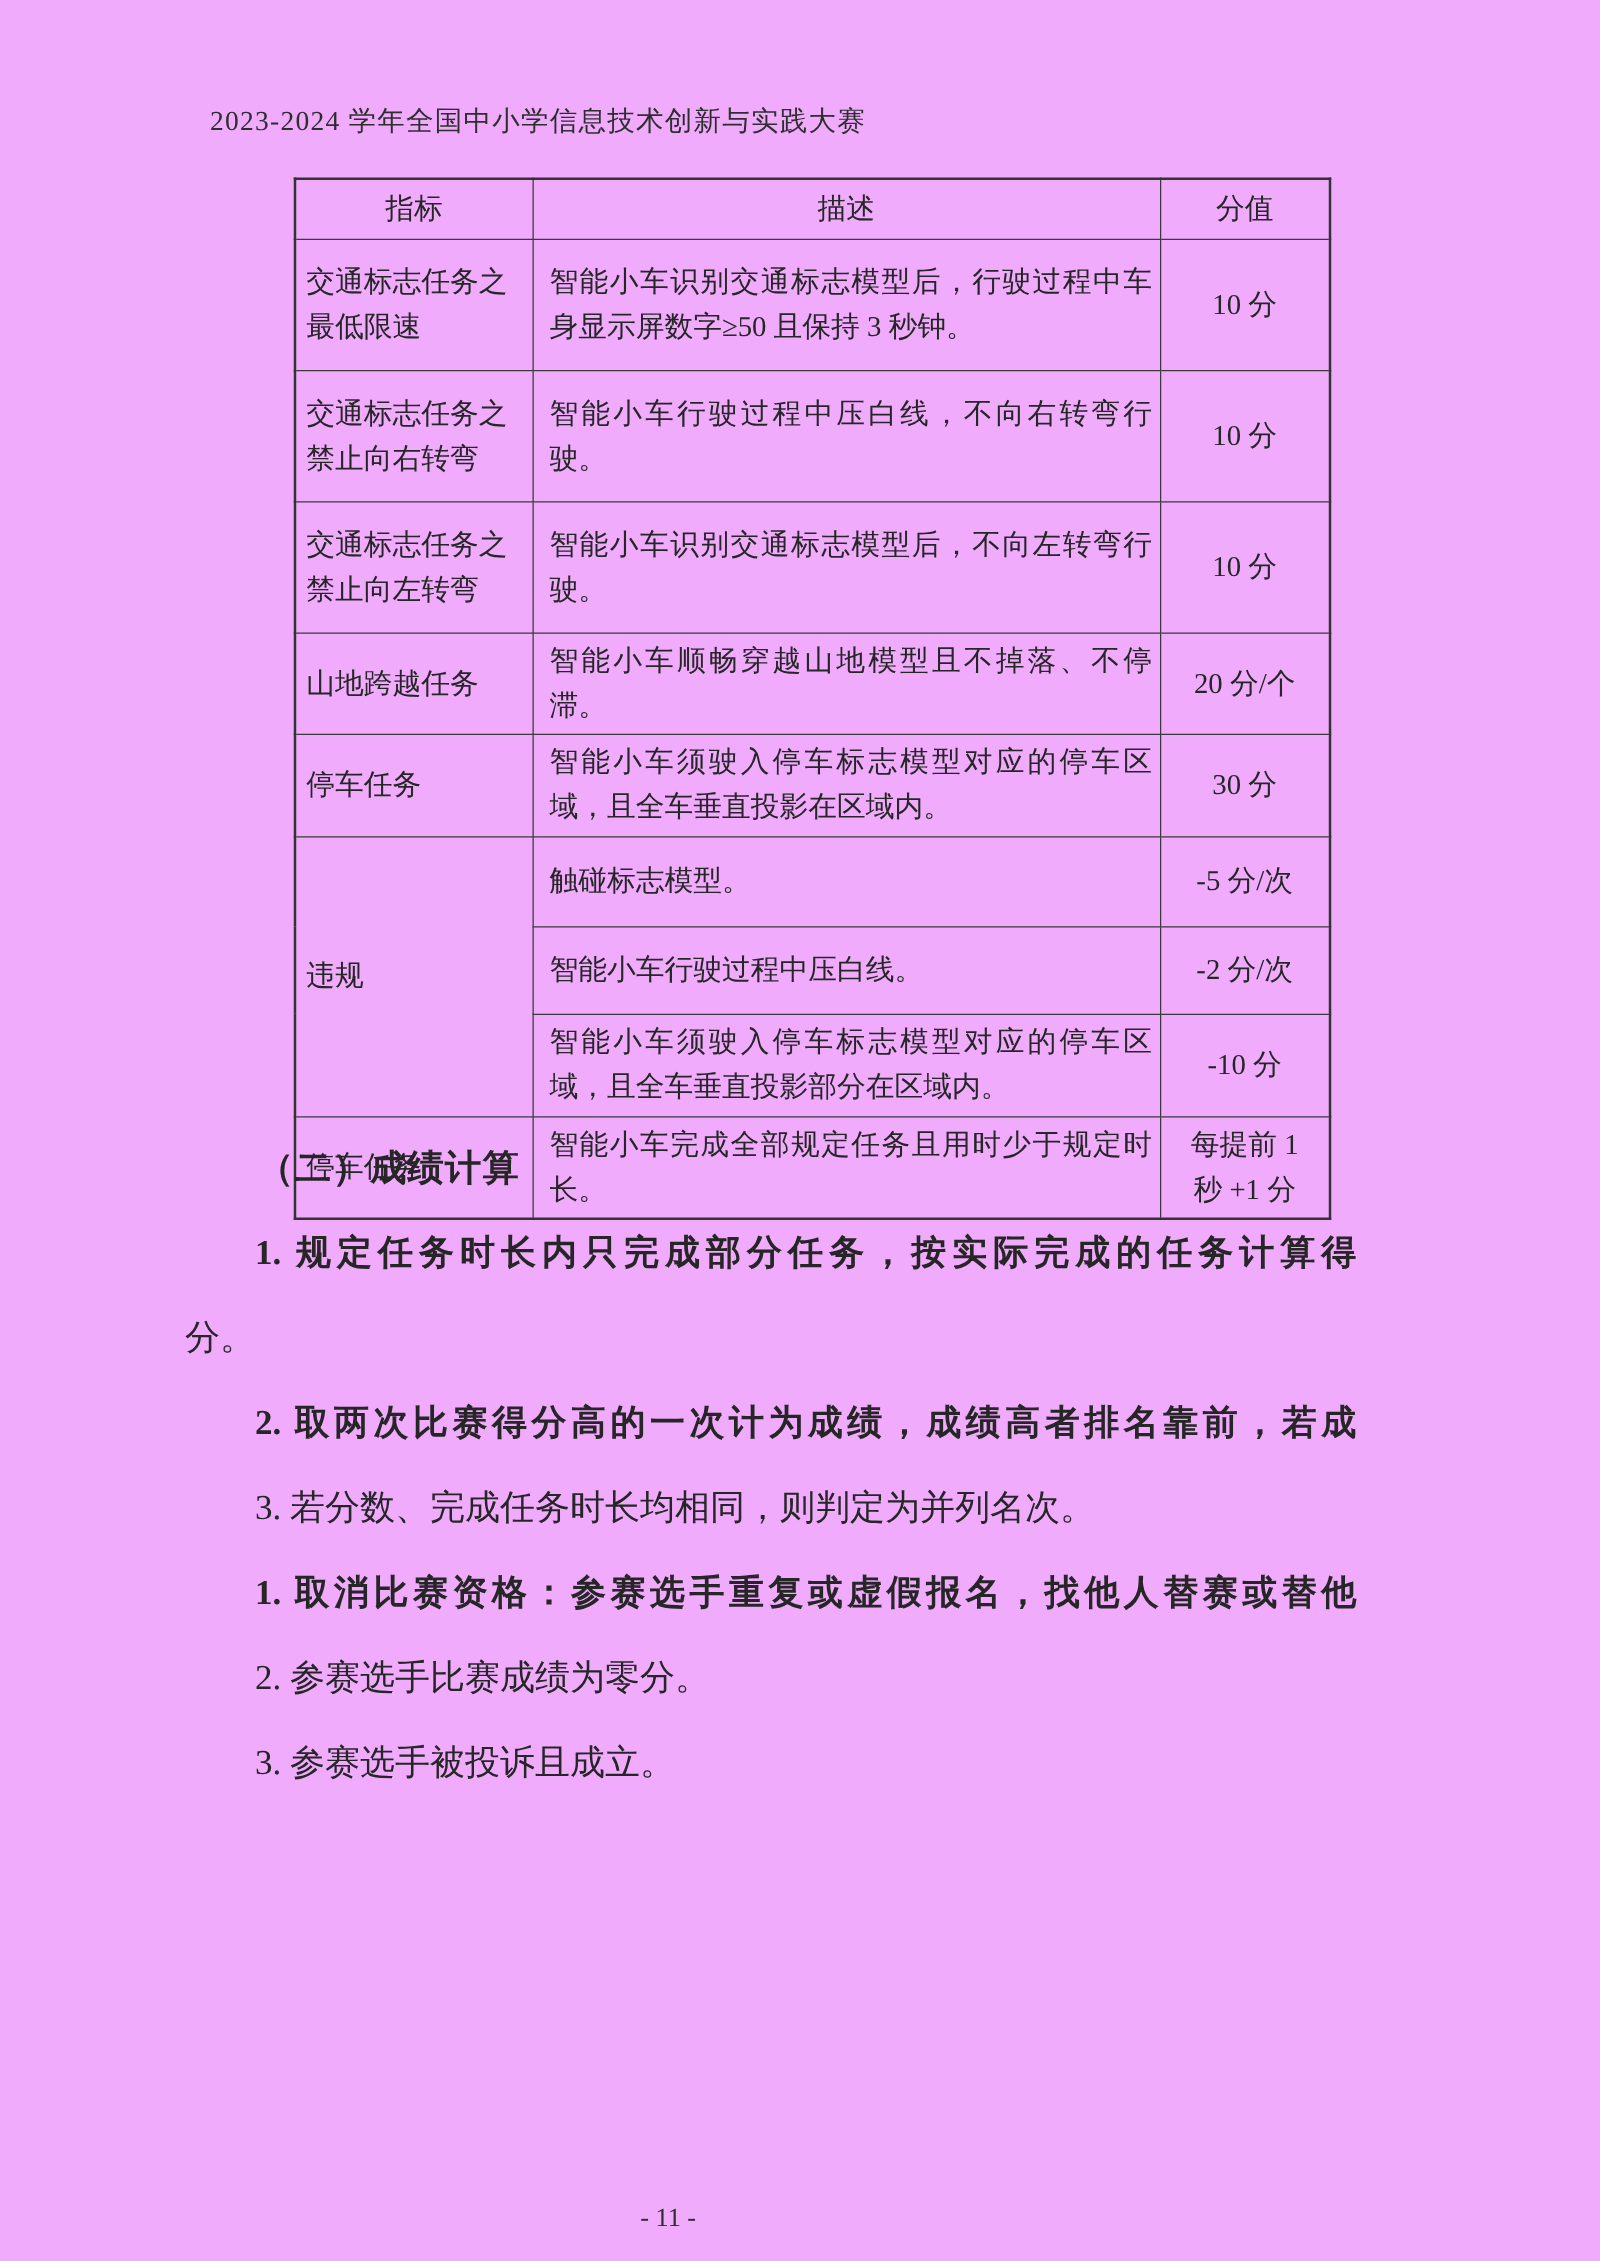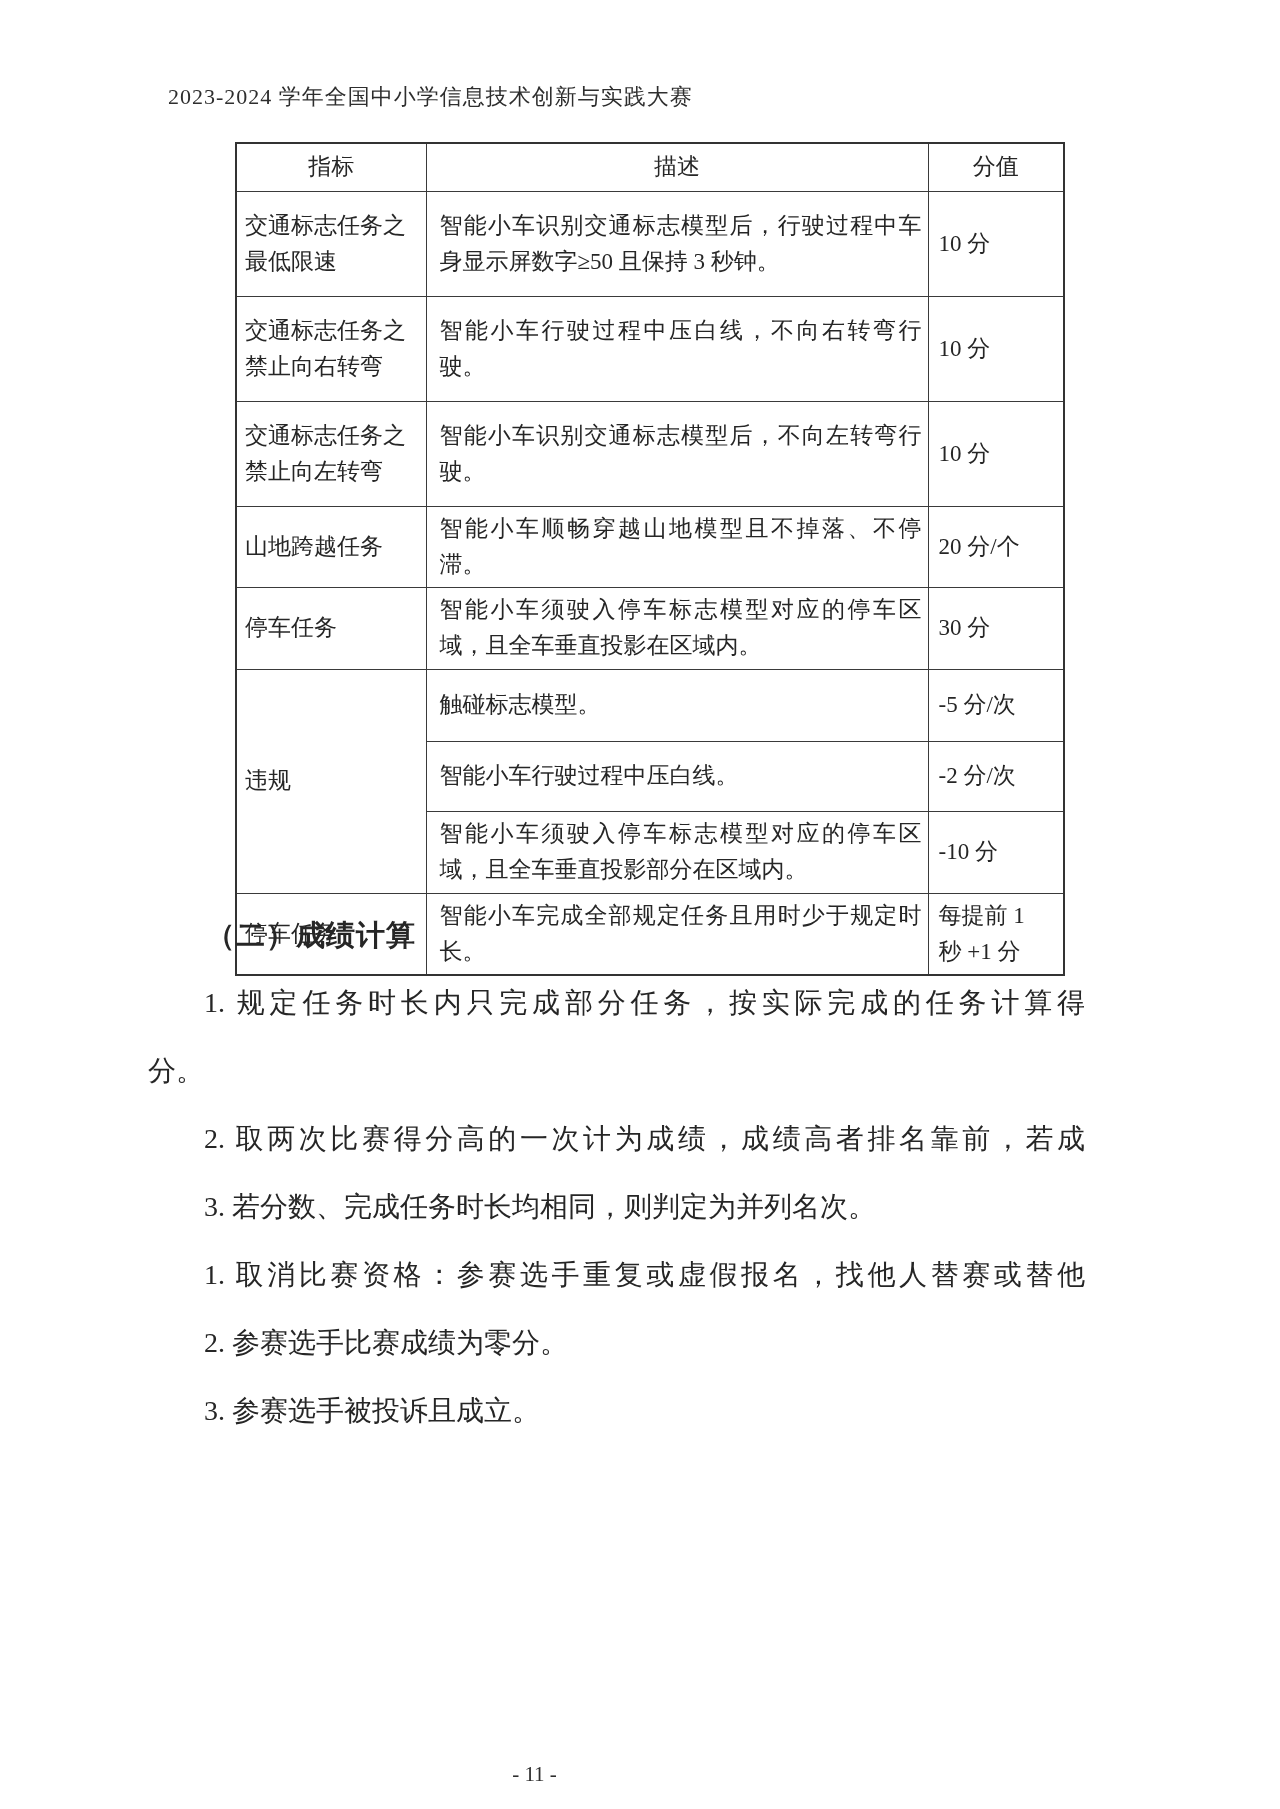--- a/index.html
+++ b/index.html
@@ -1,21 +1,21 @@
 <!DOCTYPE html>
 <html><head>
 <meta charset="utf-8">
 <style>
   html, body { margin: 0; padding: 0; background: #888; }
   .page {
     position: relative;
     width: 1280px;
     height: 1809px;
     margin: 0 auto;
-    background: #ffffff;
+    background: #f0abfc;
     font-family: "Liberation Serif", "DejaVu Serif", serif;
     color: #262626;
     overflow: hidden;
   }
   .doc-header {
     position: absolute;
     left: 168px;
     top: 82px;
     font-size: 22px;
     letter-spacing: 1px;
@@ -35,31 +35,31 @@
     border: 1.5px solid #3a3a3a;
     font-weight: normal;
     vertical-align: middle;
     line-height: 36px;
     overflow: hidden;
   }
   table.score-table { border: 2px solid #333; }
   th.col-head { font-weight: bold; text-align: center; }
   td.ind-cell  { text-align: left; padding: 16px 8px; }
   td.desc-cell { text-align: justify; padding: 4px 6px 4px 13px; }
-  td.score-cell{ padding: 4px 10px; line-height: 34px; }
+  td.score-cell{ text-align: center; padding: 4px 10px; line-height: 34px; }
   .body-text {
     position: absolute;
     left: 148px;
     top: 901px;
     width: 937px;
     font-size: 28px;
   }
   .body-text .line { line-height: 68px; white-space: nowrap; }
   .body-text .indent { text-indent: 2em; }
-  .body-text .full { text-align: justify; text-align-last: justify; white-space: normal; }
+  .body-text .full { text-align: justify; text-align-last: justify; white-space: normal; font-weight: bold; }
   .body-text .sec-heading { font-weight: bold; font-size: 29px; letter-spacing: 1px; }
   .doc-footer {
     position: absolute;
     left: 0;
     top: 1762px;
     width: 1069px;
     text-align: center;
     font-size: 21px;
     color: #2e2e2e;
   }

